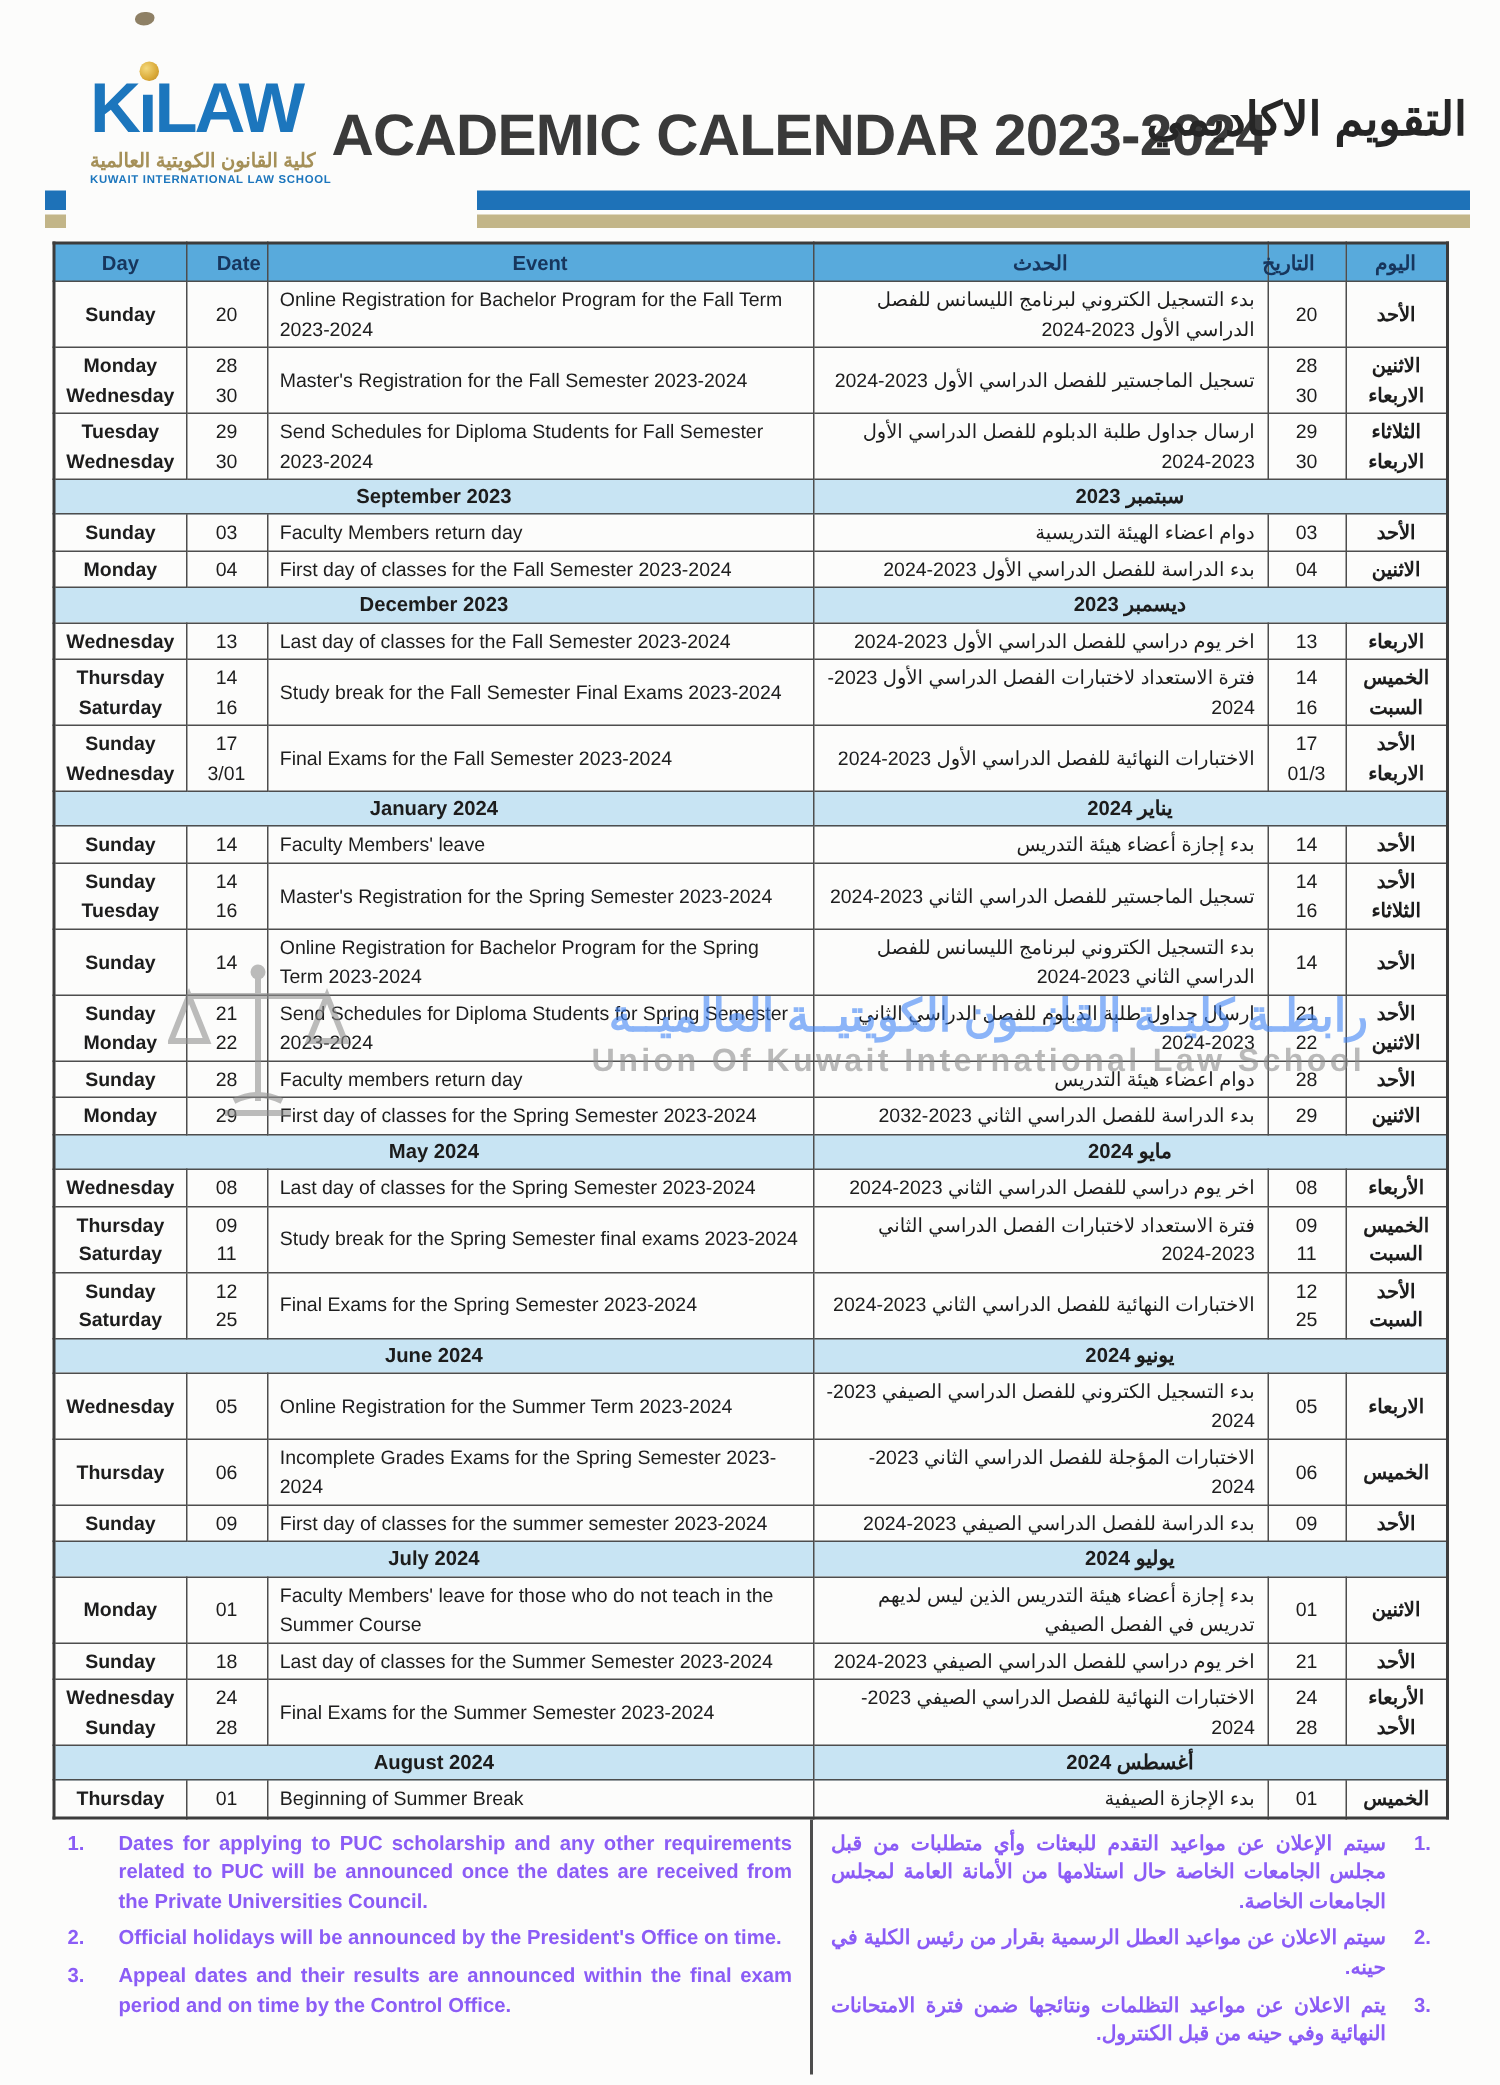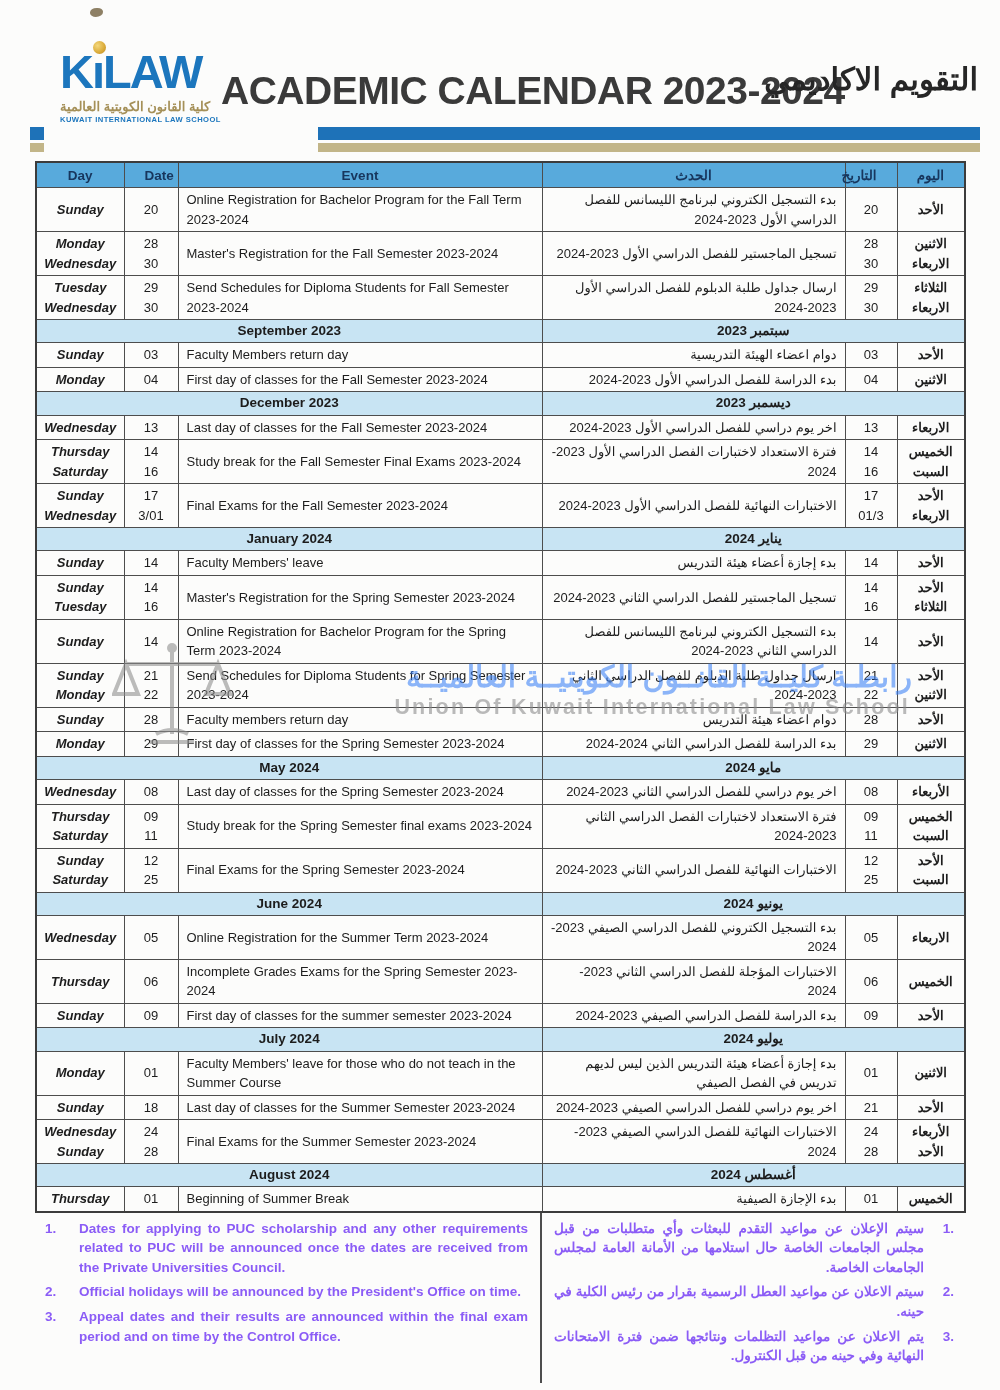--- a/index.html
+++ b/index.html
@@ -25,21 +25,21 @@
 
   
   .content { position:absolute; left:35px; top:161px; width:929px; }
   table { border-collapse:collapse; width:100%; table-layout:fixed; }
   th, td { border:1px solid #4d4d4d; vertical-align:middle; }
   table { border:2px solid #3c3c3c; }
   thead th { background:#58aadc; color:#17365d; font-size:13.5px; font-weight:bold; padding:4px 20px; }
   .month-row td { background:#c8e4f3; color:#1c1c1c; font-weight:bold; font-size:13.5px;
                   text-align:center; padding:1px 2px; }
   tbody td { font-size:13px; color:#1d1d1d; line-height:1.5; padding:2px 4px; }
-  .day-cell   { font-weight:bold; text-align:center; white-space:pre-line;font-style:italic; }
+  .day-cell   { font-weight:bold; text-align:center; white-space:pre-line; }
   .date-cell  { text-align:center; white-space:pre-line; }
   .event-cell { text-align:left; padding:2px 8px; }
   .event-ar-cell { direction:rtl; text-align:right; padding:2px 8px; }
   .date-ar-cell  { text-align:center; white-space:pre-line; }
   .day-ar-cell   { direction:rtl; text-align:center; font-weight:bold; white-space:pre-line; }
 
   
   .notes { display:flex; align-items:stretch; }
   .notes-en { width:507px; border-right:2px solid #4d4d4d; padding:6px 12px 12px 4px; }
   .notes-ar { flex:1; direction:rtl; padding:6px 6px 12px 12px; }
@@ -237,21 +237,21 @@
             <td class="date-cell">28</td>
             <td class="event-cell">Faculty members return day</td>
             <td class="event-ar-cell">دوام اعضاء هيئة التدريس</td>
             <td class="date-ar-cell">28</td>
             <td class="day-ar-cell">الأحد</td>
           </tr>
           <tr>
             <td class="day-cell">Monday</td>
             <td class="date-cell">29</td>
             <td class="event-cell">First day of classes for the Spring Semester 2023-2024</td>
-            <td class="event-ar-cell">بدء الدراسة للفصل الدراسي الثاني 2024-2024</td>
+            <td class="event-ar-cell">بدء الدراسة للفصل الدراسي الثاني 2023-2032</td>
             <td class="date-ar-cell">29</td>
             <td class="day-ar-cell">الاثنين</td>
           </tr>
           <tr class="month-row">
             <td colspan="3">May 2024</td>
             <td dir="rtl" colspan="3">مايو 2024</td>
           </tr>
           <tr>
             <td class="day-cell">Wednesday</td>
             <td class="date-cell">08</td>

